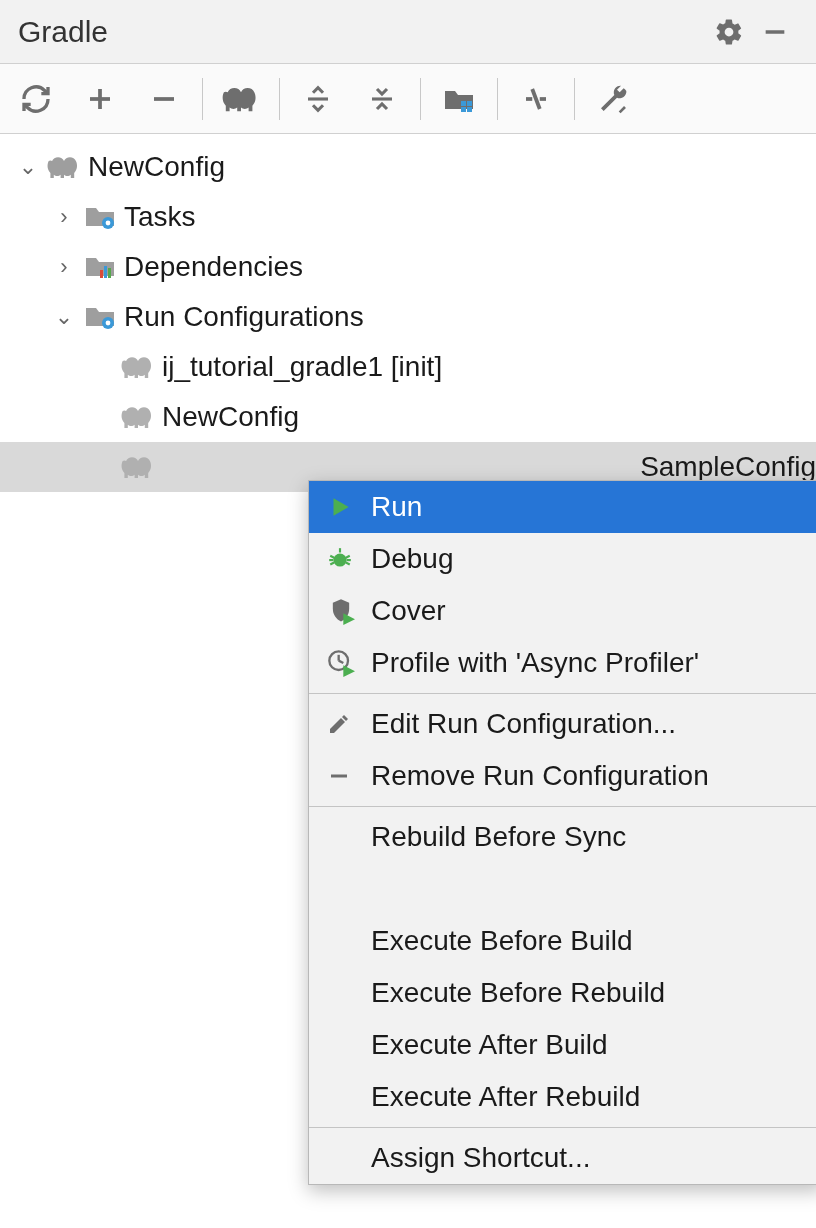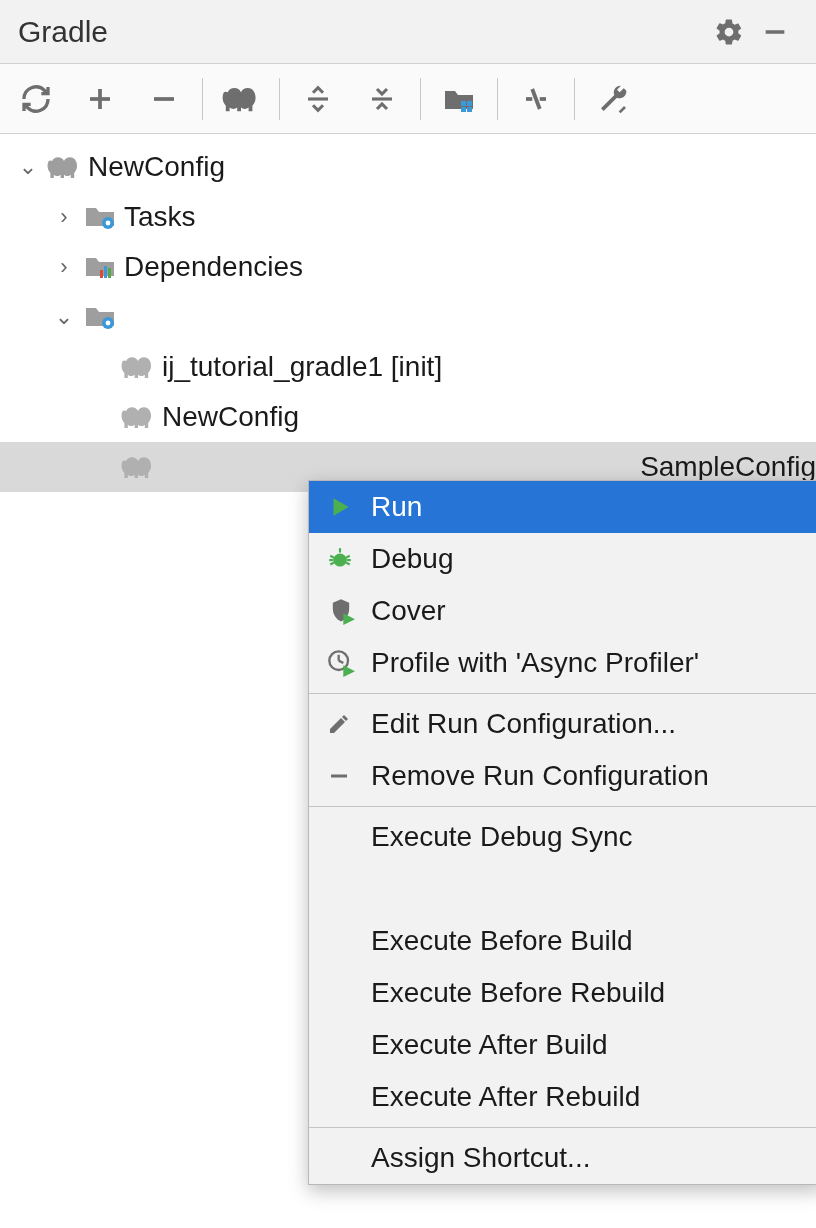--- a/index.html
+++ b/index.html
@@ -156,20 +156,21 @@
 
   <div class="row indent1">
     <span class="arrow">⌄</span>
     <span class="icon">
       <svg width="32" height="26" viewBox="0 0 32 26">
             <path fill="#9e9e9e" d="M2 4h10l3 4h15v14H2z"></path>
             <circle cx="24" cy="19" r="6" fill="#3b99d8"></circle>
             <circle cx="24" cy="19" r="2.4" fill="#fff"></circle>
           </svg>
     </span>
+    <span class="label">Run Configurations</span>
   </div>
 
   <div class="row indent2">
     <span class="icon">
       <svg width="34" height="26" viewBox="0 0 40 30" fill="#b0b0b0">
             <path d="M6 8c2-6 12-6 14 0 2-6 12-6 14 0 2 4 2 10-2 14v6h-4v-4c-2 2-6 2-8 0v4h-4v-4c-2 2-6 2-8 0v4H4v-6C0 18 0 12 2 8c1-1 3-1 4 0z"></path>
           </svg>
     </span>
     <span class="label">ij_tutorial_gradle1 [init]</span>
   </div>
@@ -260,21 +261,21 @@
             <line x1="4" y1="12" x2="20" y2="12"></line>
           </svg>
     </span>
     <span>Remove Run Configuration</span>
   </div>
 
   <div class="menu-sep"></div>
 
   <div class="menu-item">
     <span class="mi-icon"></span>
-    <span>Execute Debug Sync</span>
+    <span>Rebuild Before Sync</span>
   </div>
   <div class="menu-item">
     <span class="mi-icon"></span>
   </div>
   <div class="menu-item">
     <span class="mi-icon"></span>
     <span>Execute Before Build</span>
   </div>
   <div class="menu-item">
     <span class="mi-icon"></span>

